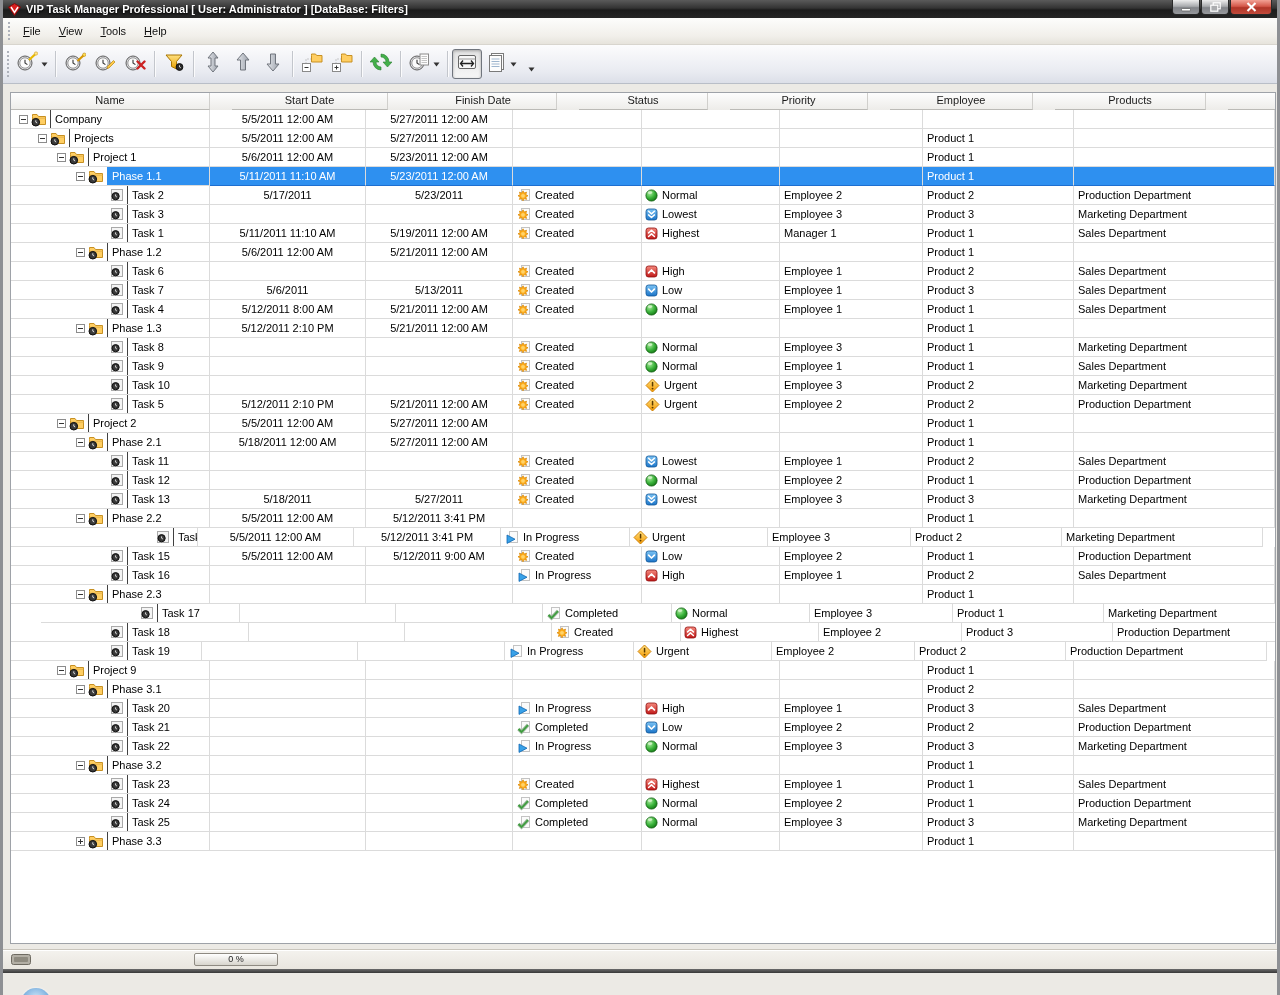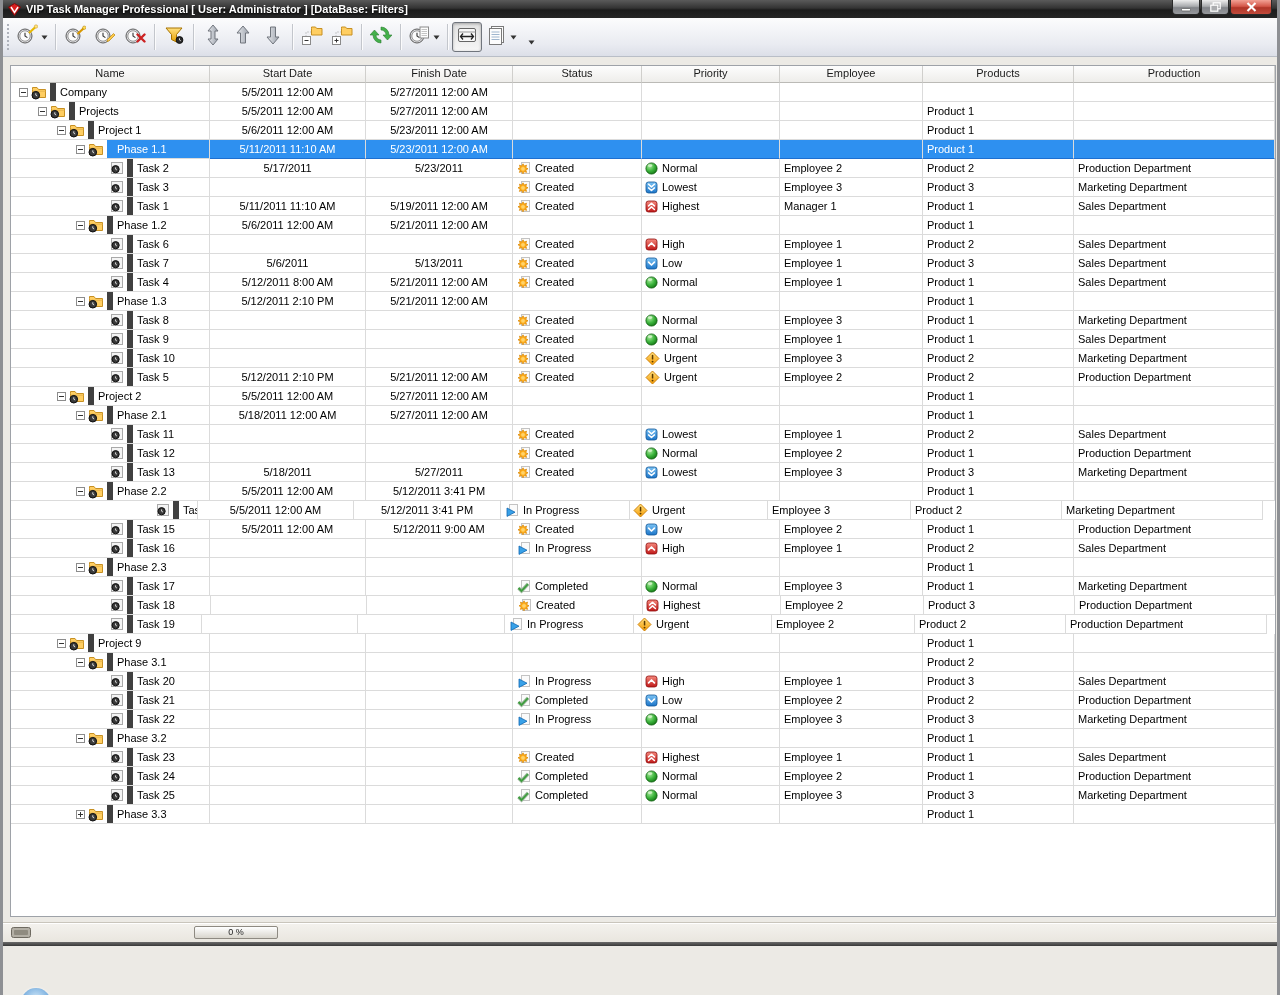--- a/index.html
+++ b/index.html
@@ -68,21 +68,21 @@
   }
   .tb-caret { display:flex; margin-left:3px; }
   .tb-sep { width:1px; height:26px; background:#C3C6CC; box-shadow:1px 0 0 #FBFBFC; margin:0 4px; }
   .tb-overflow { margin-left:8px; margin-top:10px; display:flex; cursor:default; }
   
   .workspace { position:relative; height:865px; background:#ECEAE5; }
   .tasktree {
     position:absolute; left:7px; top:8px; width:1266px; height:852px;
     background:#fff; border:1px solid #9EA2A8; overflow:hidden;
   }
-  .thead { display:flex; height:17px; background:linear-gradient(#FDFDFD, #EDECE9); }
+  .thead { display:flex; height:17px; background:linear-gradient(#FDFDFD, #EDECE9);gap:22px; }
   .hcell {
     height:17px; font-size:11px; color:#1A1A1A; text-align:center; line-height:15px;
     border-right:1px solid #D0CFCC; border-bottom:1px solid #BBBAB6; overflow:hidden;
     white-space:nowrap; flex:none; cursor:default;
   }
   .row { display:flex; background:#fff; }
   .cell {
     height:19px; border-right:1px solid #DBDBDB; border-bottom:1px solid #DBDBDB;
     font-size:11px; color:#000; line-height:17px; overflow:hidden; white-space:nowrap;
     flex:none; display:flex; align-items:center;
@@ -91,21 +91,21 @@
   .text-cell { padding-left:4px; }
   .icon-cell { padding-left:3px; }
   .icon-cell .cell-icon { display:flex; margin-right:4px; flex:none; }
   .name-cell { padding-left:0; }
   .indent { flex:none; height:1px; }
   .expander, .expander-spacer { flex:none; width:9px; height:9px; margin-right:3px; display:inline-flex; }
   .expander-spacer { width:12px; }
   .row-icon { flex:none; display:inline-flex; }
   .label-wrap {
     flex:1; align-self:stretch; display:flex; align-items:center;
-    border-left:6px solid #404040; margin-left:3px; padding-left:4px; min-width:0;
+    border-left:1px solid #404040; margin-left:3px; padding-left:4px; min-width:0;
   }
   .row.selected .label-wrap { background:#2E90F0; color:#fff; border-left-color:#2E90F0; }
   .row.selected .cell:not(.name-cell) { background:#2E90F0; color:#fff; border-bottom-color:#1E6FD0; }
   .row.selected .label-wrap { border-bottom:0; }
   
   .statusbar {
     position:relative; height:20px; background:linear-gradient(#F4F2EE, #E9E6DF);
     border-top:1px solid #C9C5BC; box-shadow:inset 0 1px 0 #FFF; display:flex; align-items:center;
   }
   .kbd-icon { margin-left:8px; display:flex; }
@@ -146,20 +146,27 @@
           </svg>
       </span>
       <span class="winbtn close">
         <svg width="11" height="10">
             <path d="M1.5 1 L9.5 9 M9.5 1 L1.5 9" stroke="#fff" stroke-width="2.1"></path>
           </svg>
       </span>
     </span>
   </div>
 
+  <div class="menubar">
+      <span class="grip"></span>
+      <span class="menu-item"><u>F</u>ile</span>
+      <span class="menu-item"><u>V</u>iew</span>
+      <span class="menu-item"><u>T</u>ools</span>
+      <span class="menu-item"><u>H</u>elp</span>
+    </div>
 
 
   <div class="toolbar">
       <span class="grip"></span>
       <div class="tb-btn">
         <span class="tb-ic"><svg width="22" height="22" viewBox="0 0 22 22">
             <circle cx="9" cy="12" r="7" fill="#D9D9DC" stroke="#5E5E5E"></circle>
             <circle cx="9" cy="12" r="5.2" fill="#FCFCFC" stroke="#9A9A9A"></circle>
             <path d="M9 8.8 L9 12 L11.4 13.6" stroke="#333" stroke-width="1.1" fill="none"></path>
             <path d="M13 9 L20 2.5" stroke="#E8B800" stroke-width="2.2"></path>
@@ -1376,21 +1383,21 @@
             </div>
             <div class="cell date-cell" style="width: 156px;"></div>
             <div class="cell date-cell" style="width: 147px;"></div>
             <div class="cell icon-cell" style="width: 129px;"></div>
             <div class="cell icon-cell" style="width: 138px;"></div>
             <div class="cell text-cell" style="width: 143px;"></div>
             <div class="cell text-cell" style="width: 151px;">Product 1</div>
             <div class="cell text-cell" style="width: 201px;"></div>
           </div>
           <div class="row">
-            <div class="cell name-cell" style="width: 199px;">
+            <div class="cell name-cell" style="width: 199px; margin-left: 30px;">
               <span class="indent" style="width: 84px;"></span>
               <span class="expander-spacer"></span>
               <span class="row-icon">
                 <svg width="14" height="14" viewBox="0 0 14 14">
                   <rect x="1.5" y="1.5" width="11" height="11" fill="#F4F4F4" stroke="#A9A9A9"></rect>
                   <circle cx="5.6" cy="8.2" r="3.6" fill="#2B2B2B" stroke="#111"></circle>
                   <circle cx="5.6" cy="8.2" r="2.7" fill="#3A3A3A"></circle>
                   <path d="M5.6 6.4 L5.6 8.2 L6.9 9" stroke="#EDEDED" stroke-width="0.9" fill="none"></path>
                 </svg>
               </span>
@@ -1424,21 +1431,21 @@
                   <ellipse cx="5" cy="3.6" rx="2.4" ry="1.3" fill="#D6F5CD" opacity="0.85"></ellipse>
                 </svg>
               </span>
               <span>Normal</span>
             </div>
             <div class="cell text-cell" style="width: 143px;">Employee 3</div>
             <div class="cell text-cell" style="width: 151px;">Product 1</div>
             <div class="cell text-cell" style="width: 201px;">Marketing Department</div>
           </div>
           <div class="row">
-            <div class="cell name-cell" style="width: 200px;">
+            <div class="cell name-cell" style="width: 238px;">
               <span class="indent" style="width: 84px;"></span>
               <span class="expander-spacer"></span>
               <span class="row-icon">
                 <svg width="14" height="14" viewBox="0 0 14 14">
                   <rect x="1.5" y="1.5" width="11" height="11" fill="#F4F4F4" stroke="#A9A9A9"></rect>
                   <circle cx="5.6" cy="8.2" r="3.6" fill="#2B2B2B" stroke="#111"></circle>
                   <circle cx="5.6" cy="8.2" r="2.7" fill="#3A3A3A"></circle>
                   <path d="M5.6 6.4 L5.6 8.2 L6.9 9" stroke="#EDEDED" stroke-width="0.9" fill="none"></path>
                 </svg>
               </span>

